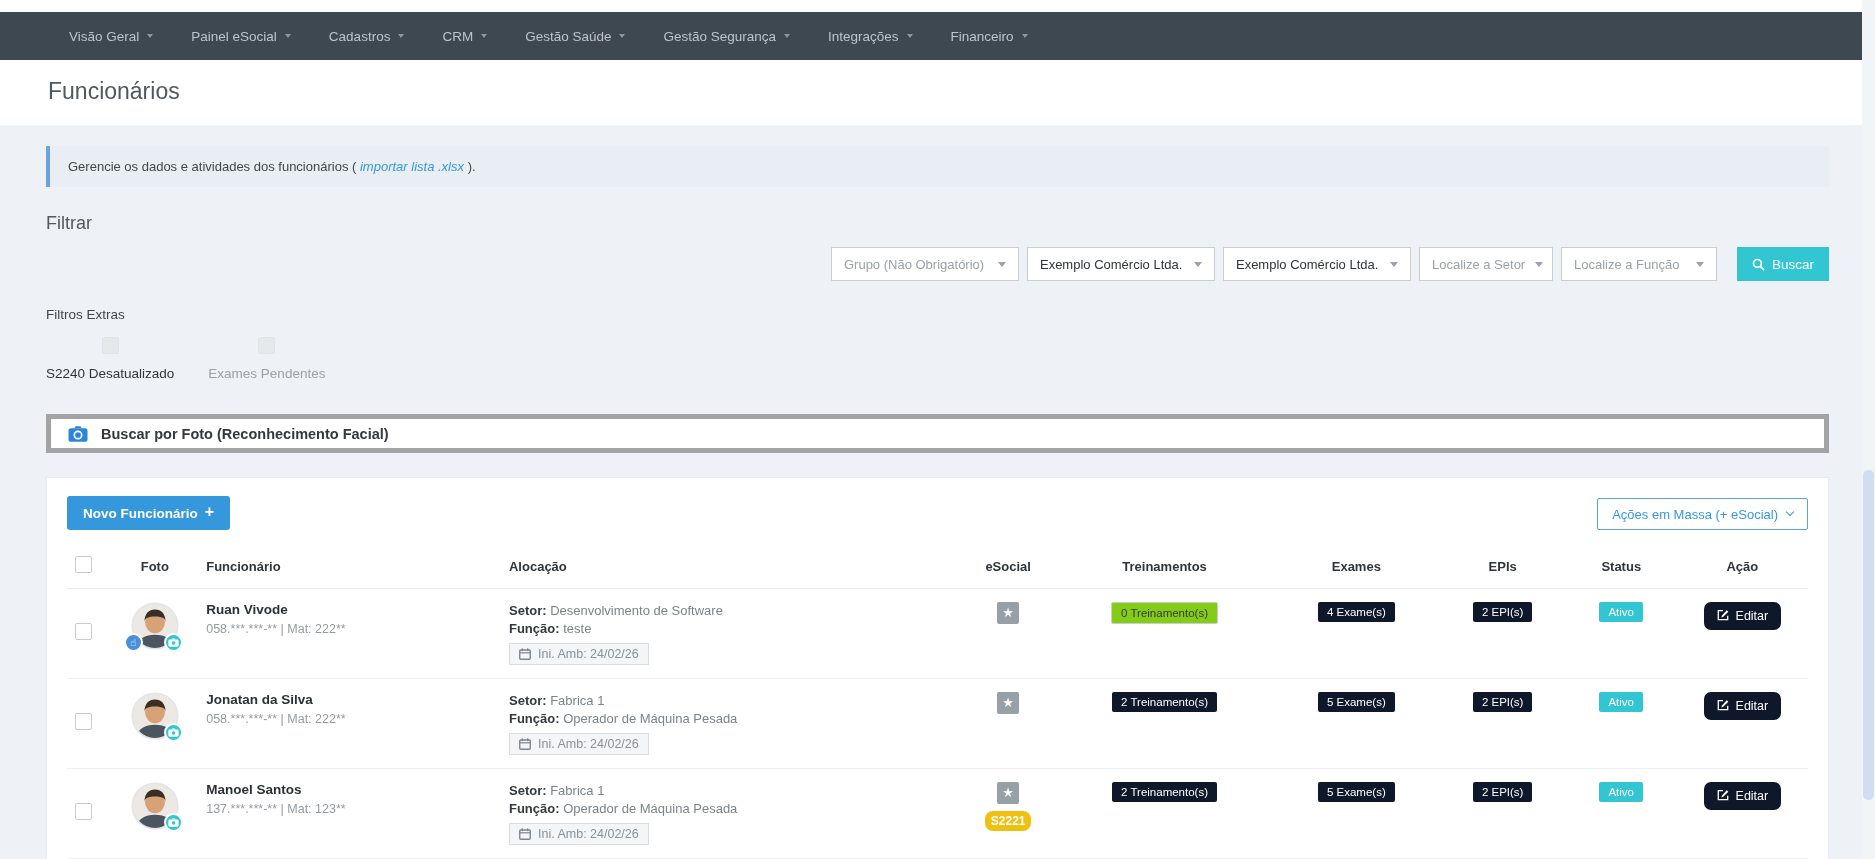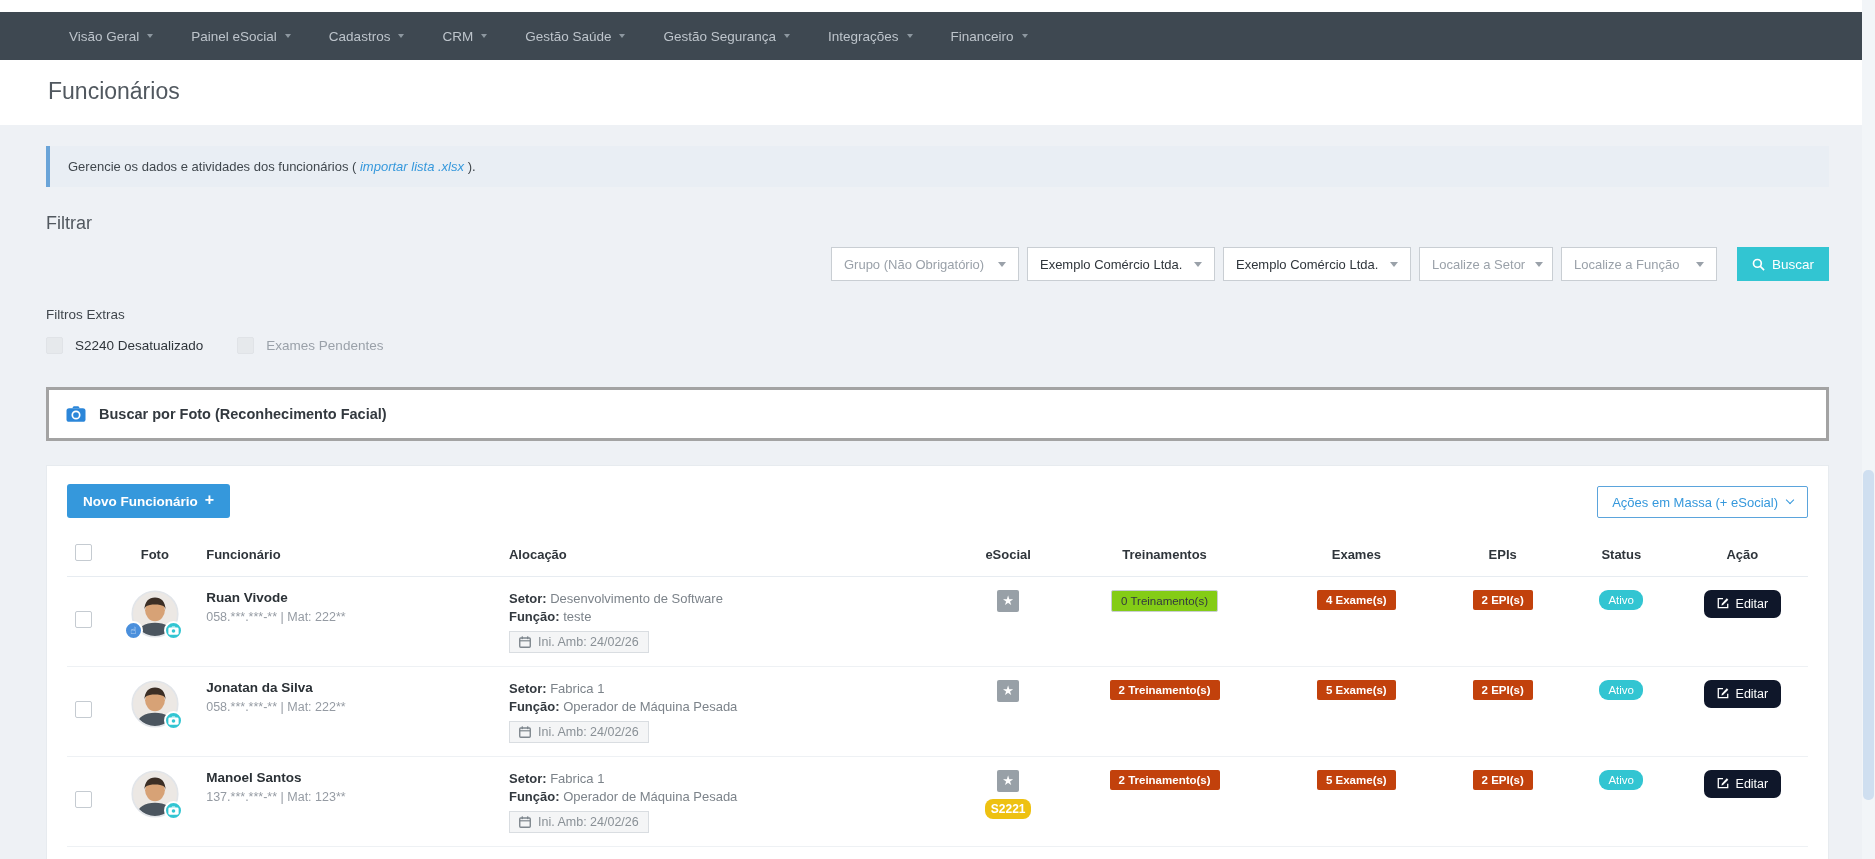--- a/index.html
+++ b/index.html
@@ -25,27 +25,27 @@
   .filtrar-title { margin-top:26px; font-size:18px; font-weight:400; color:#51585f; }
   .filter-row { margin-top:13px; display:flex; gap:8px; align-items:center;justify-content:flex-end; }
   .dropdown { height:34px; background:#fff; border:1px solid #c9ced3; display:flex; align-items:center; justify-content:space-between; padding:0 12px; font-size:13px; cursor:pointer; gap:10px; }
   .dropdown .dd-label { color:#2f353b; white-space:nowrap; }
   .dropdown.muted .dd-label { color:#9aa1a9; }
   .dd-caret { width:0; height:0; border-left:4px solid transparent; border-right:4px solid transparent; border-top:5px solid #9aa1a9; }
   .btn-buscar { height:34px; background:#32c5d2; color:#fff; border:none; font-size:13.5px; padding:0 15px; display:flex; align-items:center; gap:7px; cursor:pointer; font-family:inherit; }
 
   .extras-title { margin-top:26px; font-size:13.5px; color:#40474d; }
   .extras-row { margin-top:15px; display:flex; align-items:center; gap:34px; }
-  .extra-item { display:flex; align-items:center; gap:12px; font-size:13.5px; }
+  .extra-item { display:flex; align-items:center; gap:12px; font-size:13.5px;flex-direction:column; }
   .cb-extra { width:17px; height:17px; background:#e6e9ec; border:1px solid #e0e3e7; border-radius:2px; cursor:pointer; }
   .extra-item .lbl-dark { color:#2f353b; }
   .extra-item .lbl-muted { color:#9aa1a9; }
 
   
-  .photo-bar { margin-top:33px; background:#fff; border:3px solid #a3a3a3; height:54px; display:flex; align-items:center; padding:0 17px; gap:13px; cursor:pointer; }
+  .photo-bar { margin-top:33px; background:#fff; border:5px solid #a3a3a3; height:39px; display:flex; align-items:center; padding:0 17px; gap:13px; cursor:pointer; }
   .photo-bar .pb-label { font-size:14.5px; font-weight:700; color:#33393f; }
 
   
   .card { margin-top:24px; background:#fff; border:1px solid #e7ebef; padding:18px 20px 26px 20px; }
   .card-top { display:flex; justify-content:space-between; align-items:flex-end; }
   .btn-new { background:#3598dc; color:#fff; border:none; border-radius:3px; height:34px; padding:0 16px; font-size:13.5px; font-weight:600; display:flex; align-items:center; gap:7px; cursor:pointer; font-family:inherit; }
   .btn-new .plus { font-size:16px; font-weight:700; position:relative; top:-1px; }
   .btn-bulk { background:#fff; color:#3598dc; border:1px solid #5ba4dc; border-radius:2px; height:32px; padding:0 14px; font-size:13px; display:flex; align-items:center; gap:9px; cursor:pointer; font-family:inherit; }
   .chev { display:inline-block; width:6px; height:6px; border-right:1.5px solid #3598dc; border-bottom:1.5px solid #3598dc; transform:rotate(45deg); position:relative; top:-2px; }
 
@@ -67,23 +67,23 @@
   .emp-meta { font-size:12.5px; color:#959ba3; margin-top:5px; }
 
   .aloc-line { font-size:13px; line-height:18px; color:#7c838a; }
   .aloc-line b { color:#33393f; font-weight:700; }
   .ini-amb { display:inline-flex; align-items:center; gap:7px; margin-top:5px; background:#f4f5f6; border:1px solid #d9dde1; color:#8a9197; font-size:12.5px; padding:3px 9px; }
 
   .star-box { display:inline-block; width:22px; height:22px; background:#98a0a7; border-radius:2px; color:#fff; font-size:13px; line-height:22px; text-align:center; font-family:"DejaVu Sans",sans-serif; }
   .tag-yellow { display:inline-block; margin-top:7px; background:#eec111; color:#fff; font-size:12px; font-weight:700; padding:3px 6px; border-radius:8px; }
 
   .badge { display:inline-block; font-size:11.5px; padding:4px 9px; border-radius:2px; white-space:nowrap; cursor:pointer; }
-  .badge-teal { background:#c2410c; color:#fff;font-weight:bold; }
+  .badge-teal { background:#0f172a; color:#fff; }
   .badge-plain { background:#84cc16; color:#33393f; border:1px solid #c9ced3; }
-  .badge-status { background:#32c5d2; color:#fff; cursor:default;border-radius:9px; }
+  .badge-status { background:#32c5d2; color:#fff; cursor:default; }
 
   .btn-edit { background:#0f172a; color:#fff; border:none; border-radius:7px; padding:7px 13px; font-size:12.5px; display:inline-flex; align-items:flex-start; gap:7px; cursor:pointer; font-family:inherit; }
 
   
   .scrollbar { position:absolute; top:0; right:0; width:13px; height:859px; background:#f2f5f8; }
   .scroll-thumb { position:absolute; top:470px; right:1px; width:11px; height:330px; background:#cfdff0; border-radius:5px; cursor:pointer; }
 </style>
 </head>
 <body>
 

